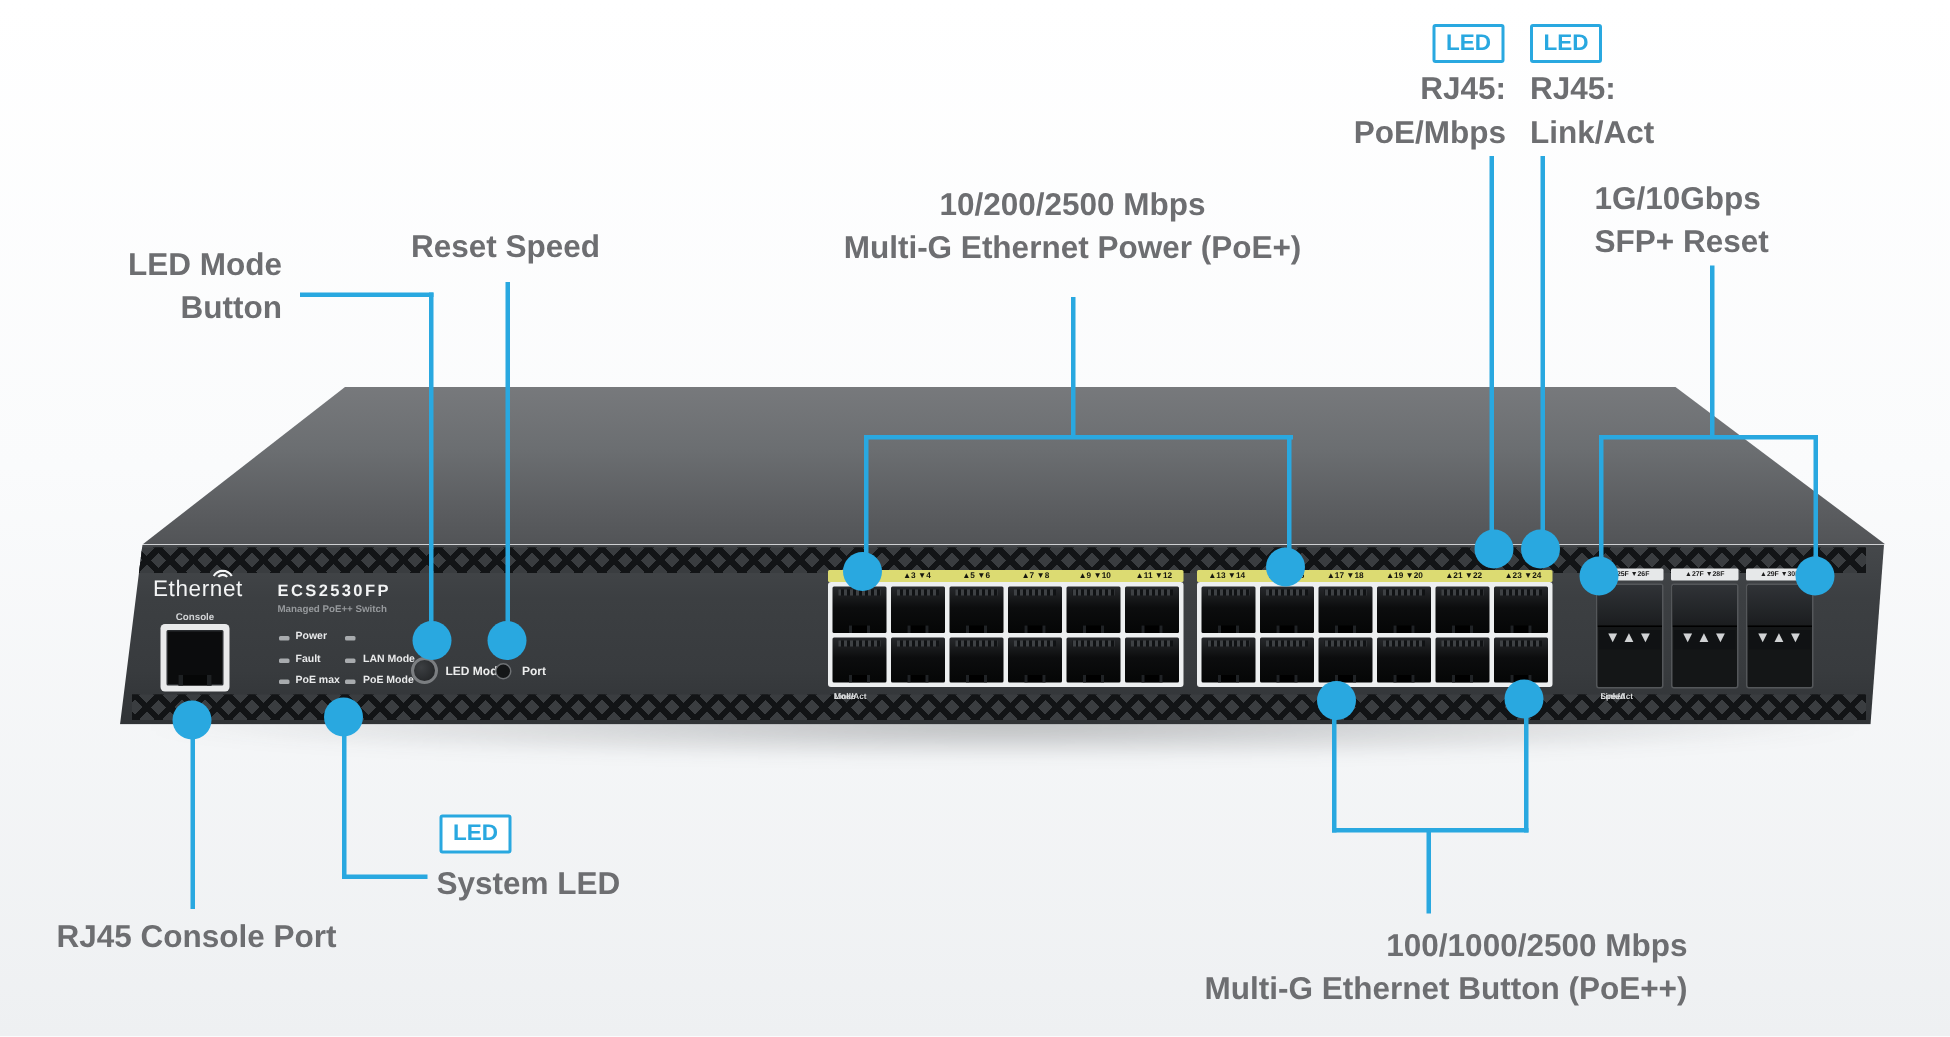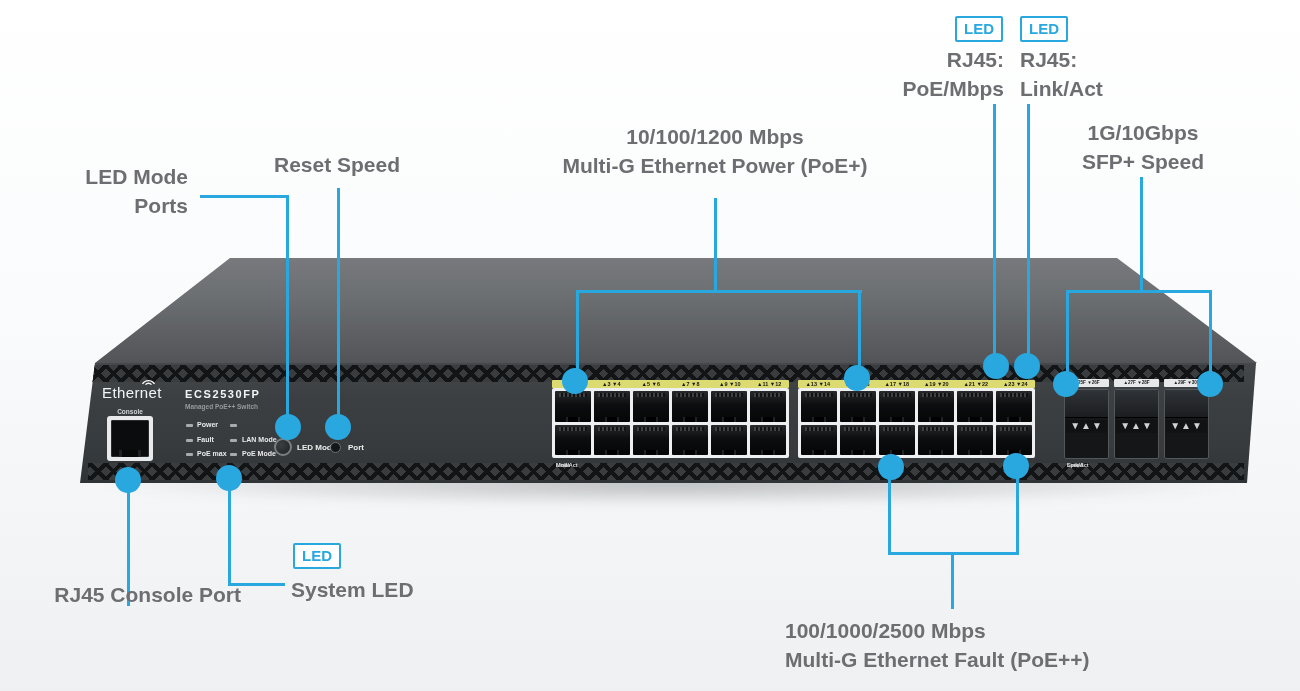--- a/index.html
+++ b/index.html
@@ -76,25 +76,25 @@
   .badge{position:absolute;border:2px solid #29A8E0;color:#29A8E0;background:#ffffff;
      font-size:15px;font-weight:700;line-height:20px;padding:1px 7px;border-radius:2px;}
 
   #lbl-ledmode{left:40px;top:162px;width:148px;text-align:right;}
   #lbl-reset{left:237px;top:150px;width:200px;text-align:center;}
   #lbl-ports-top{left:554px;top:122px;width:322px;text-align:center;}
   #badge-poe{left:955px;top:16px;}
   #lbl-poe{left:848px;top:45px;width:156px;text-align:right;}
   #badge-link{left:1020px;top:16px;}
   #lbl-link{left:1020px;top:45px;width:140px;text-align:left;}
-  #lbl-sfp{left:1063px;top:118px;width:160px;text-align:center;}
-  #lbl-console{left:21px;top:580px;width:220px;text-align:right;}
+  #lbl-sfp{left:1063px;top:118px;width:160px;}
+  #lbl-console{left:21px;top:610px;width:220px;text-align:center;}
   #badge-sys{left:293px;top:543px;}
   #lbl-sys{left:291px;top:575px;}
-  #lbl-ports-bottom{left:785px;top:616px;width:340px;text-align:left;}
+  #lbl-ports-bottom{left:785px;top:616px;width:340px;text-align:right;}
 
   #ln-lm-h{left:200px;top:195px;width:89px;height:3px;}
   #ln-lm-v{left:286px;top:195px;width:3px;height:225px;}
   #ln-rs-v{left:337px;top:188px;width:3px;height:232px;}
   #ln-pt-s{left:714px;top:198px;width:3px;height:94px;}
   #ln-pt-h{left:576px;top:290px;width:286px;height:3px;}
   #ln-pt-l{left:576px;top:290px;width:3px;height:85px;}
   #ln-pt-r{left:858px;top:290px;width:3px;height:83px;}
   #ln-poe{left:993px;top:104px;width:3px;height:255px;}
   #ln-link{left:1027px;top:104px;width:3px;height:255px;}
@@ -276,42 +276,42 @@
   <div class="co-dot" id="dt-link"></div>
   <div class="co-dot" id="dt-sf-l"></div>
   <div class="co-dot" id="dt-sf-r"></div>
   <div class="co-dot" id="dt-con"></div>
   <div class="co-dot" id="dt-sys"></div>
   <div class="co-dot" id="dt-pb-l"></div>
   <div class="co-dot" id="dt-pb-r"></div>
 
   <div class="lbl" id="lbl-ledmode">
     <div>LED Mode</div>
-    <div>Ports</div>
+    <div>Button</div>
   </div>
   <div class="lbl" id="lbl-reset">Reset Speed</div>
   <div class="lbl" id="lbl-ports-top">
-    <div>10/100/1200 Mbps</div>
+    <div>10/200/2500 Mbps</div>
     <div>Multi-G Ethernet Power (PoE+)</div>
   </div>
   <div class="badge" id="badge-poe">LED</div>
   <div class="lbl" id="lbl-poe">
     <div>RJ45:</div>
     <div>PoE/Mbps</div>
   </div>
   <div class="badge" id="badge-link">LED</div>
   <div class="lbl" id="lbl-link">
     <div>RJ45:</div>
     <div>Link/Act</div>
   </div>
   <div class="lbl" id="lbl-sfp">
     <div>1G/10Gbps</div>
-    <div>SFP+ Speed</div>
+    <div>SFP+ Reset</div>
   </div>
   <div class="lbl" id="lbl-console">RJ45 Console Port</div>
   <div class="badge" id="badge-sys">LED</div>
   <div class="lbl" id="lbl-sys">System LED</div>
   <div class="lbl" id="lbl-ports-bottom">
     <div>100/1000/2500 Mbps</div>
-    <div>Multi-G Ethernet Fault (PoE++)</div>
+    <div>Multi-G Ethernet Button (PoE++)</div>
   </div>
 
 </div>
 
 </body></html>

